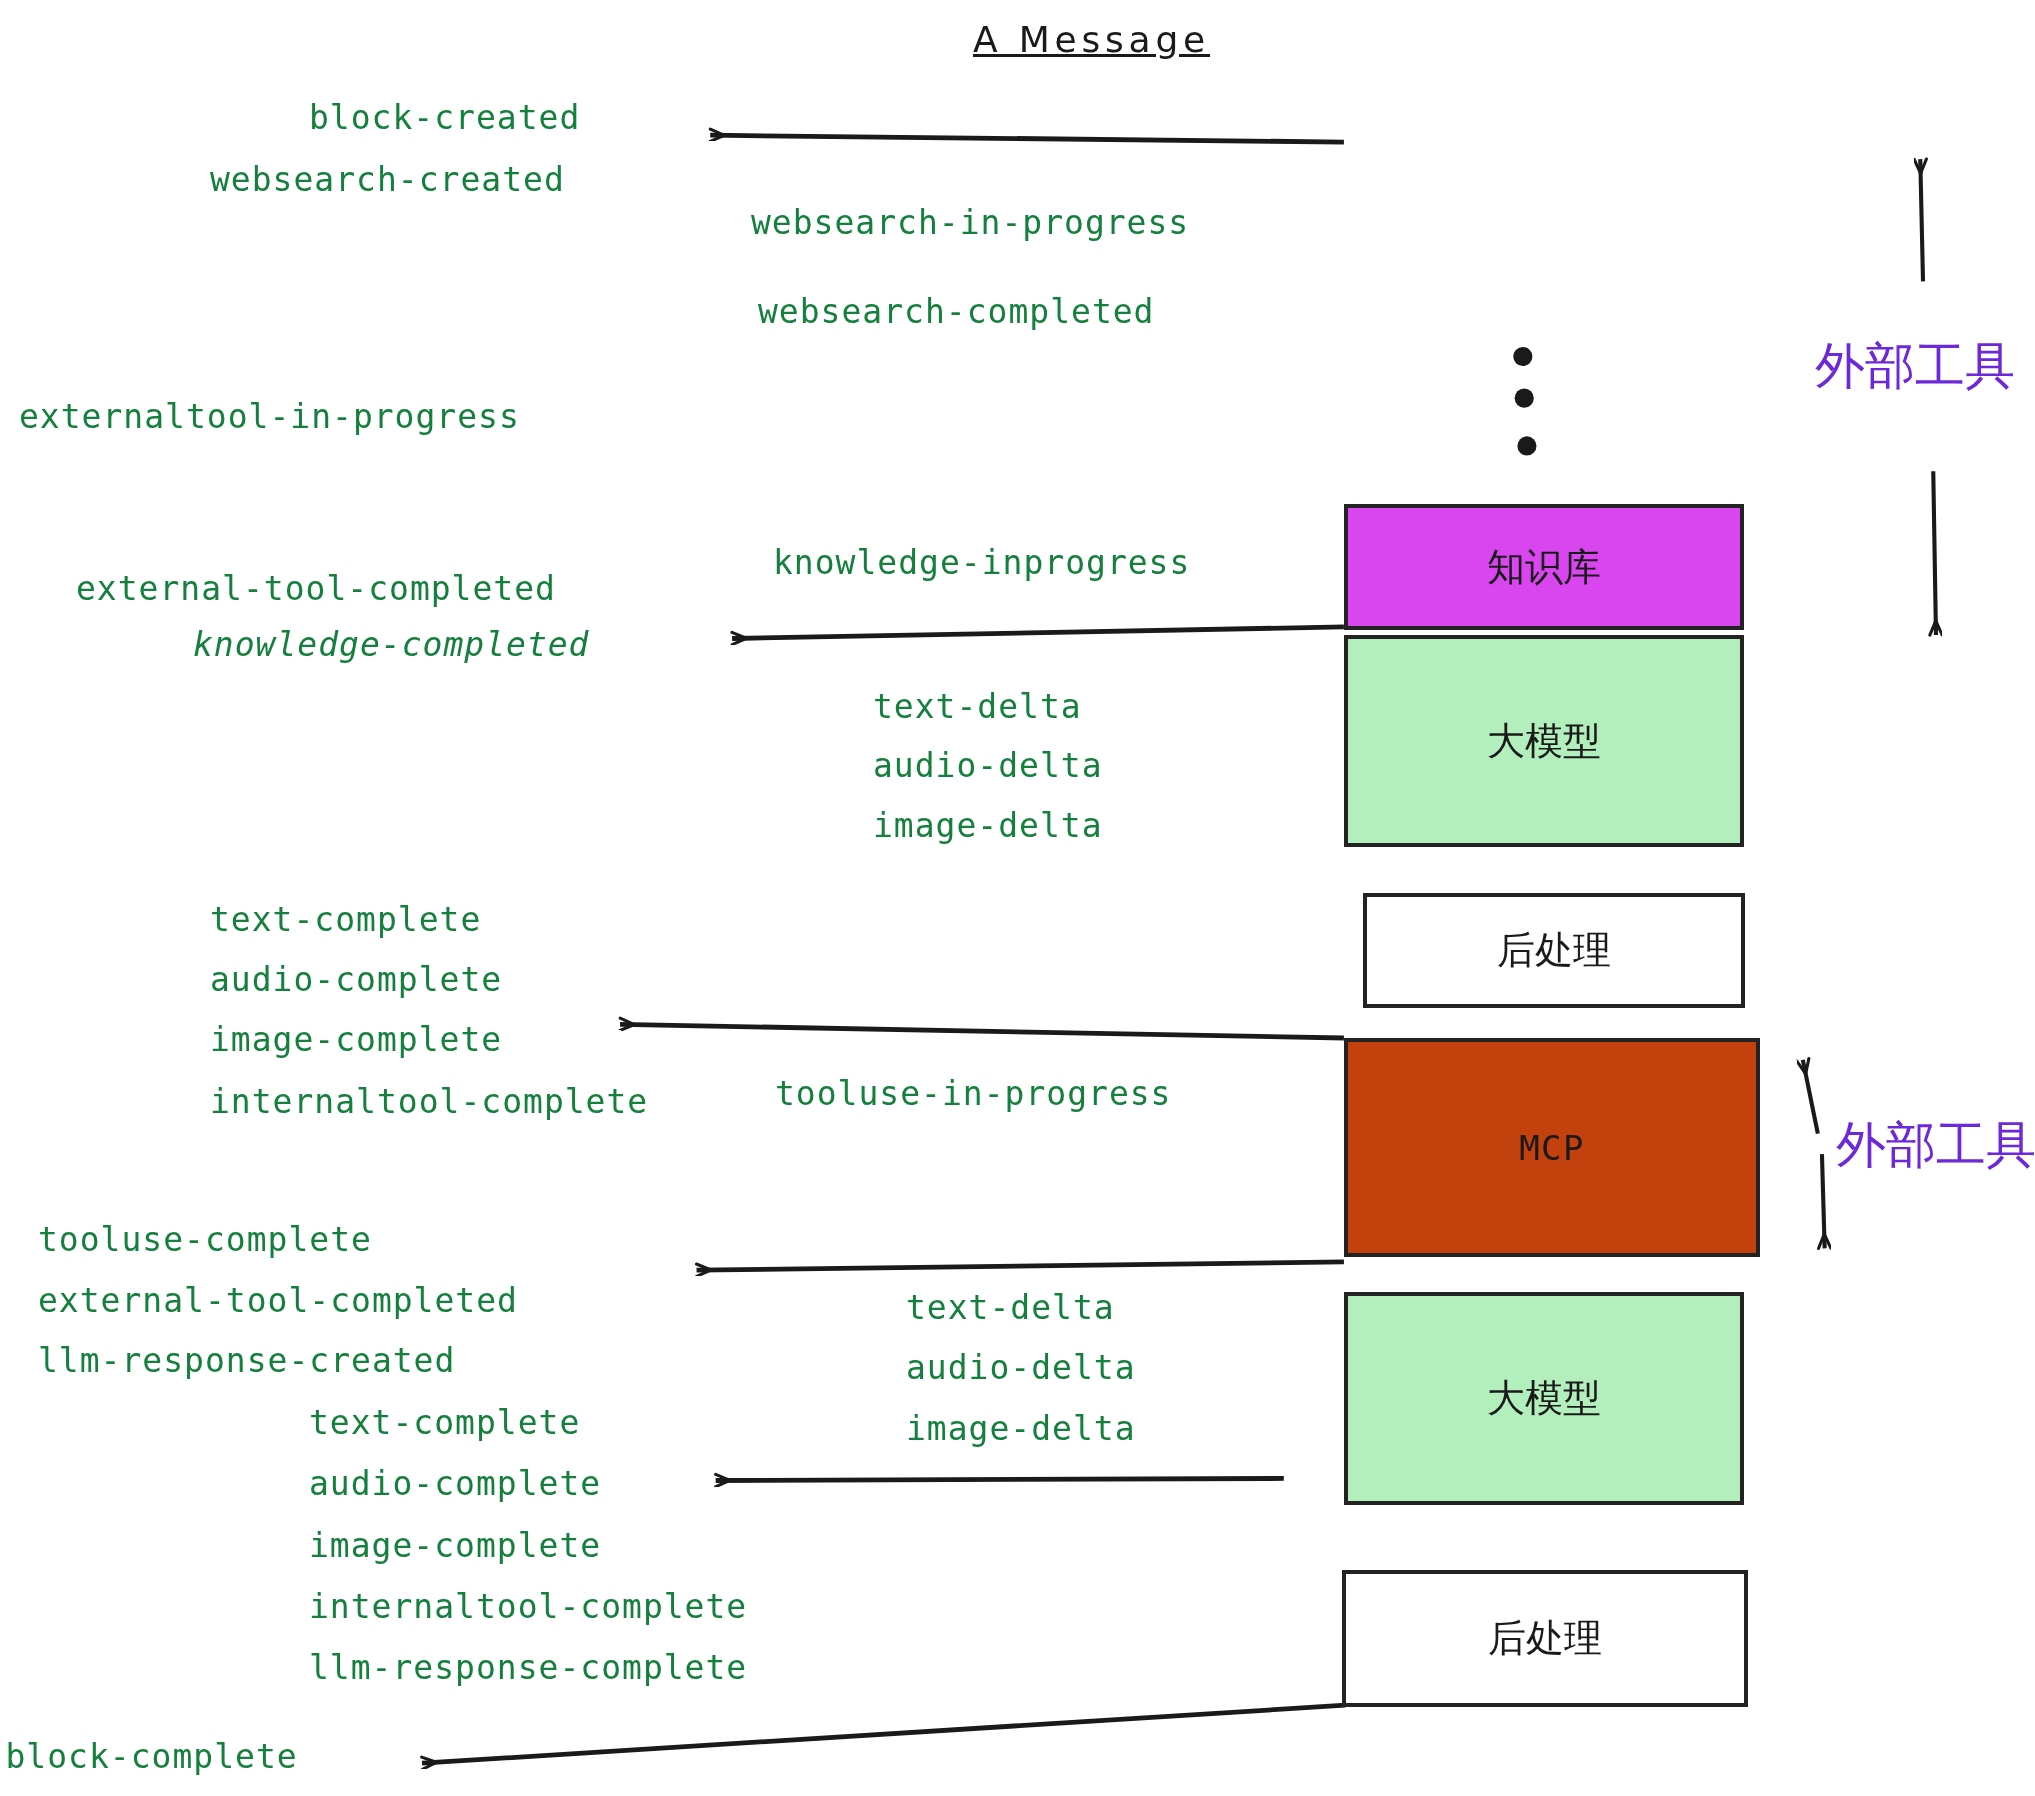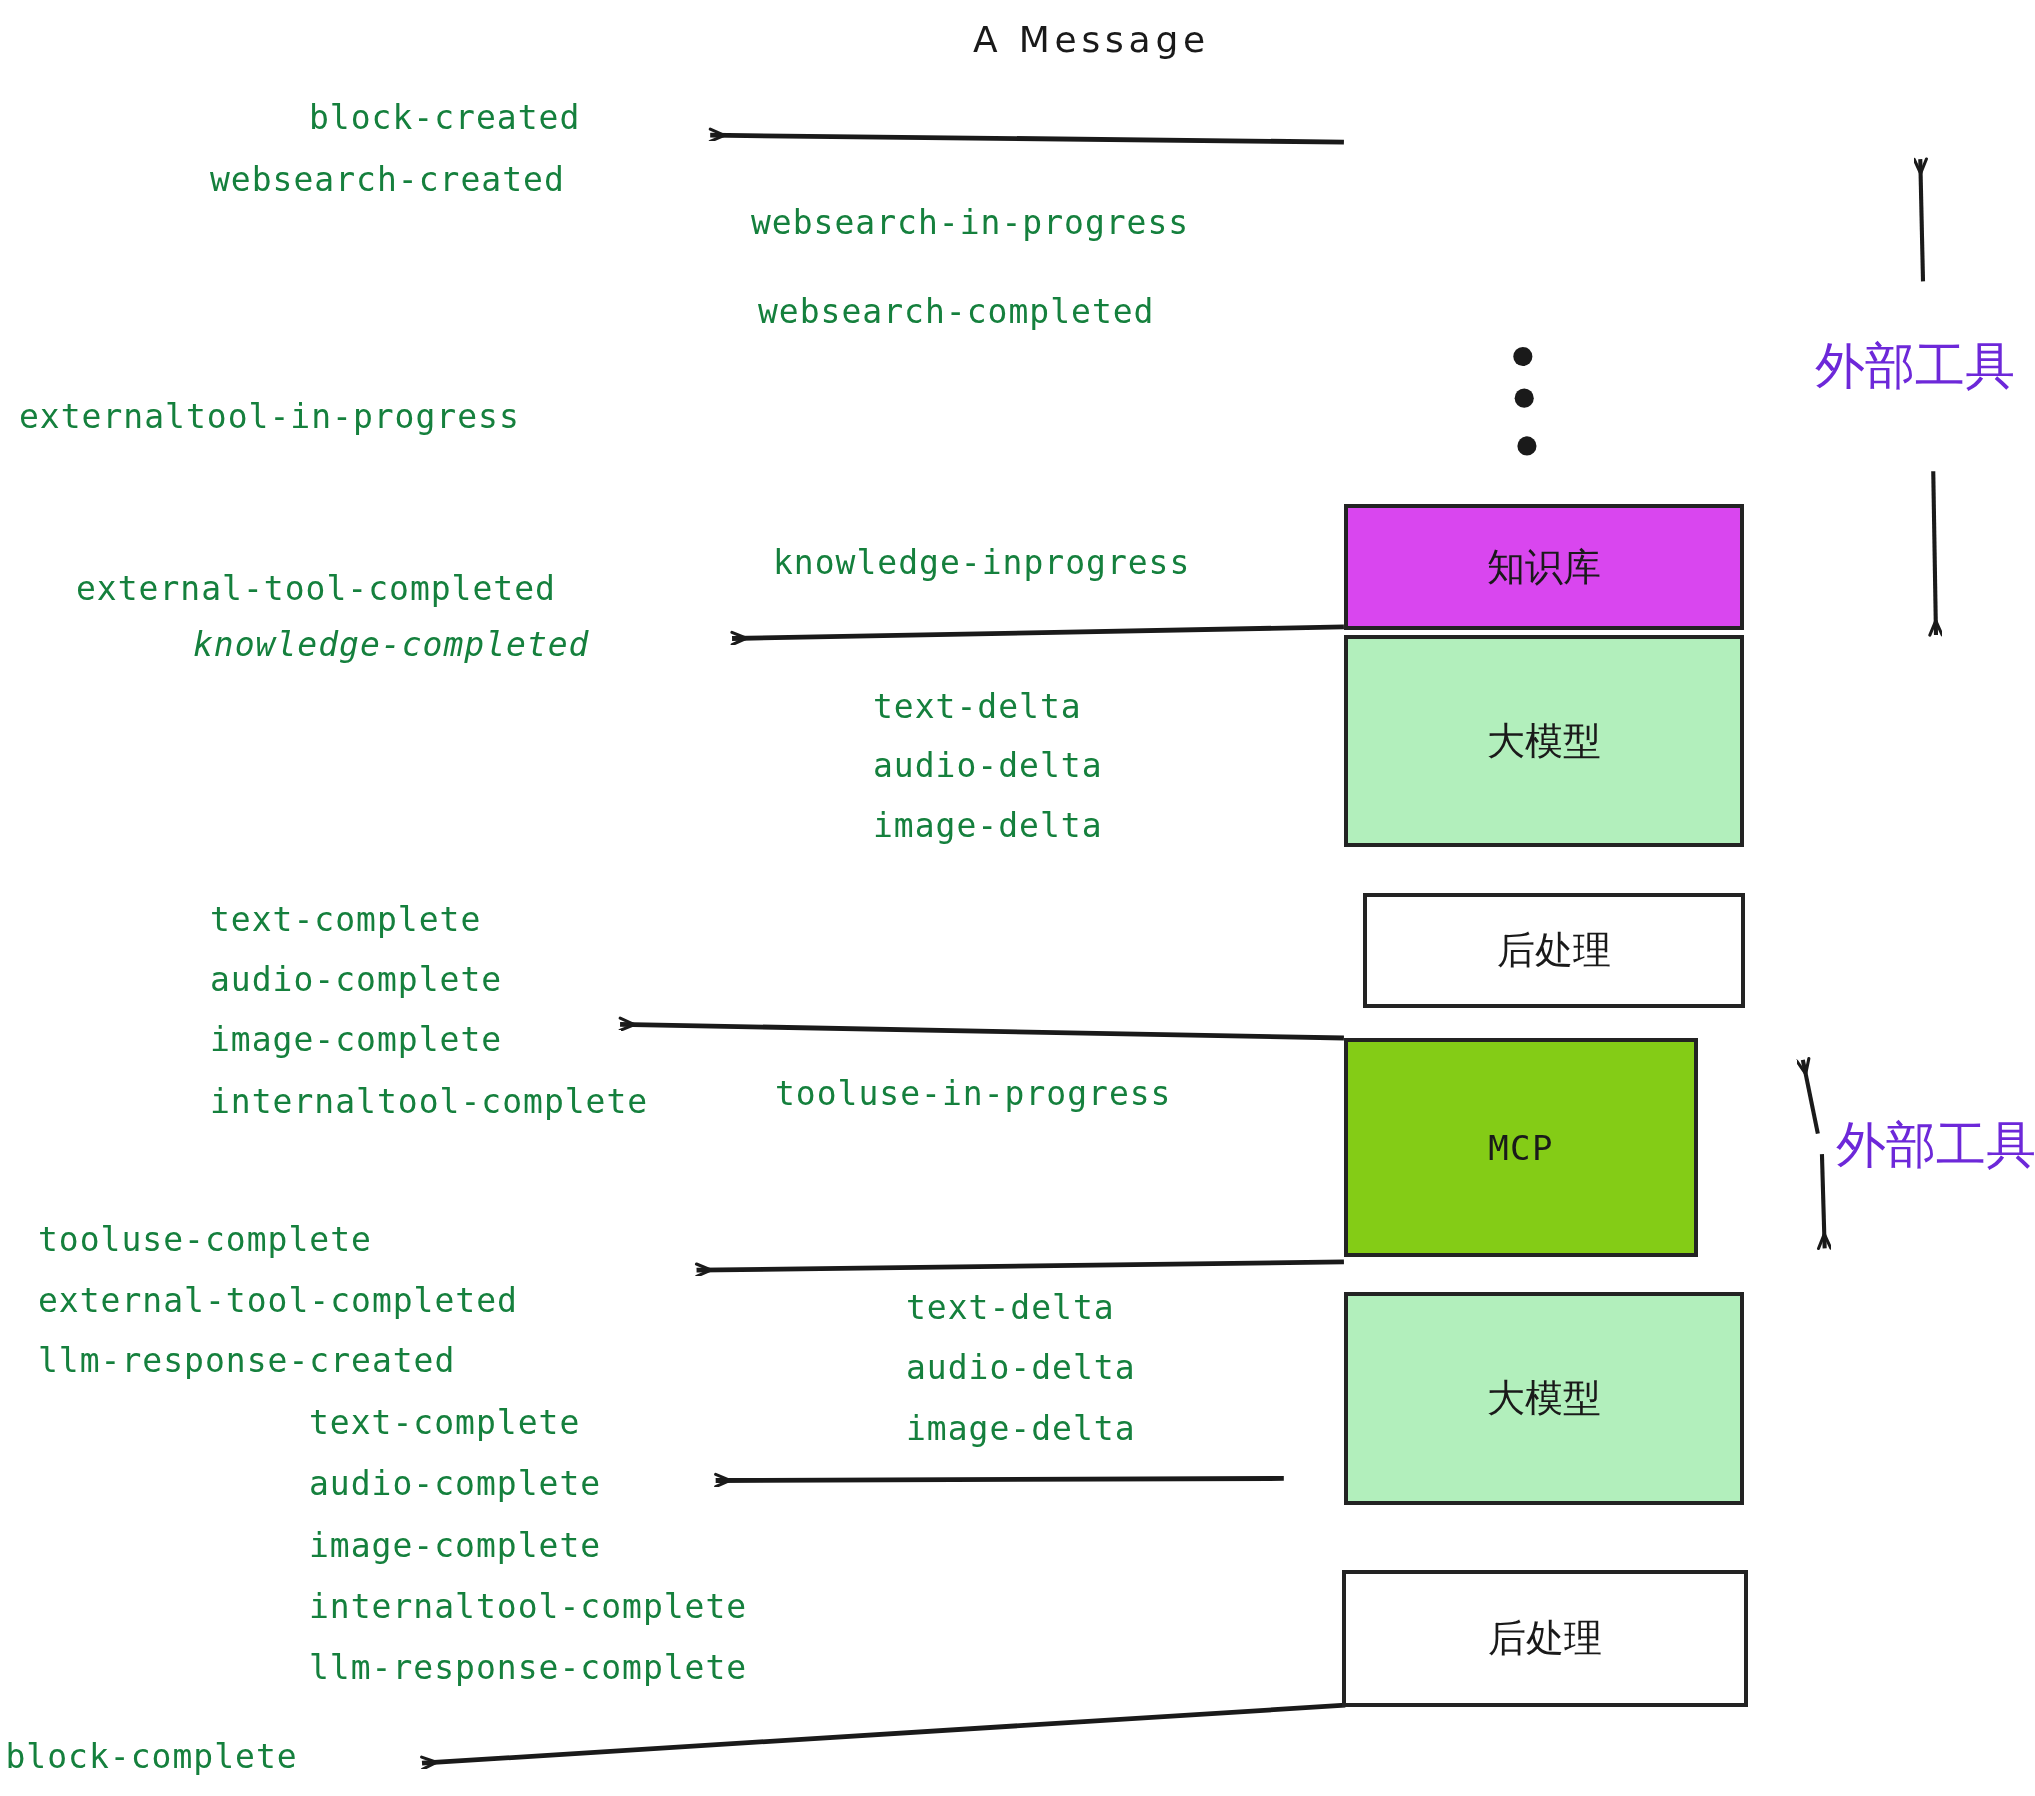--- a/index.html
+++ b/index.html
@@ -32,20 +32,21 @@
     white-space: nowrap;
     line-height: 1;
   }
   .title {
     position: absolute;
     font-family: "DejaVu Sans", sans-serif;
     font-size: 36px;
     letter-spacing: 4.8px;
     color: #1a1a1a;
     white-space: nowrap;
+    text-decoration: underline;
   }
   .boxlabel {
     position: absolute;
     font-family: "DejaVu Sans", sans-serif;
     font-size: 38px;
     color: #1a1a1a;
     white-space: nowrap;
     text-align: center;
   }
   .boxlabel.mono {
@@ -112,21 +113,21 @@
   </div>
 
   <div class="nodebox" style="left:1344px; top:635px; width:400px; height:212px; background:#B2EFBC;">
     <span class="boxlabel" style="position:static;">大模型</span>
   </div>
 
   <div class="nodebox" style="left:1363px; top:893px; width:382px; height:115px; background:#FFFFFF;">
     <span class="boxlabel" style="position:static;">后处理</span>
   </div>
 
-  <div class="nodebox" style="left:1344px; top:1038px; width:354px; height:219px; background:#84cc16;">
+  <div class="nodebox" style="left:1344px; top:1038px; width:416px; height:219px; background:#c2410c;">
     <span class="boxlabel mono" style="position:static;">MCP</span>
   </div>
 
   <div class="nodebox" style="left:1344px; top:1292px; width:400px; height:213px; background:#B2EFBC;">
     <span class="boxlabel" style="position:static;">大模型</span>
   </div>
 
   <div class="nodebox" style="left:1342px; top:1570px; width:406px; height:137px; background:#FFFFFF;">
     <span class="boxlabel" style="position:static;">后处理</span>
   </div>

